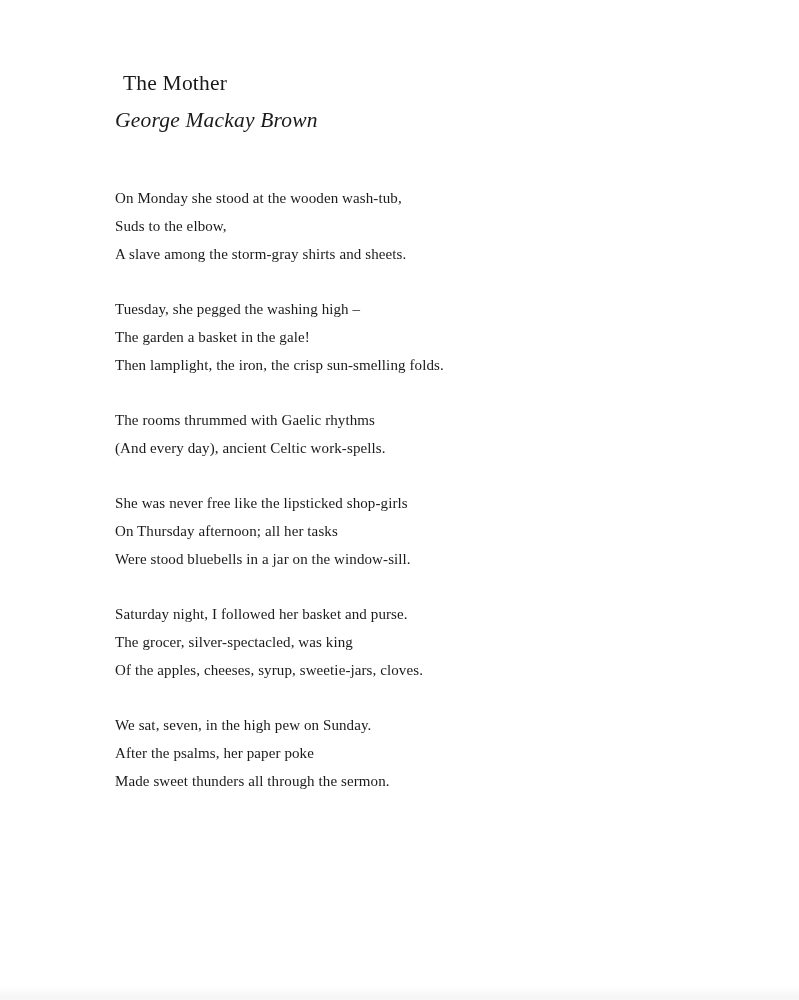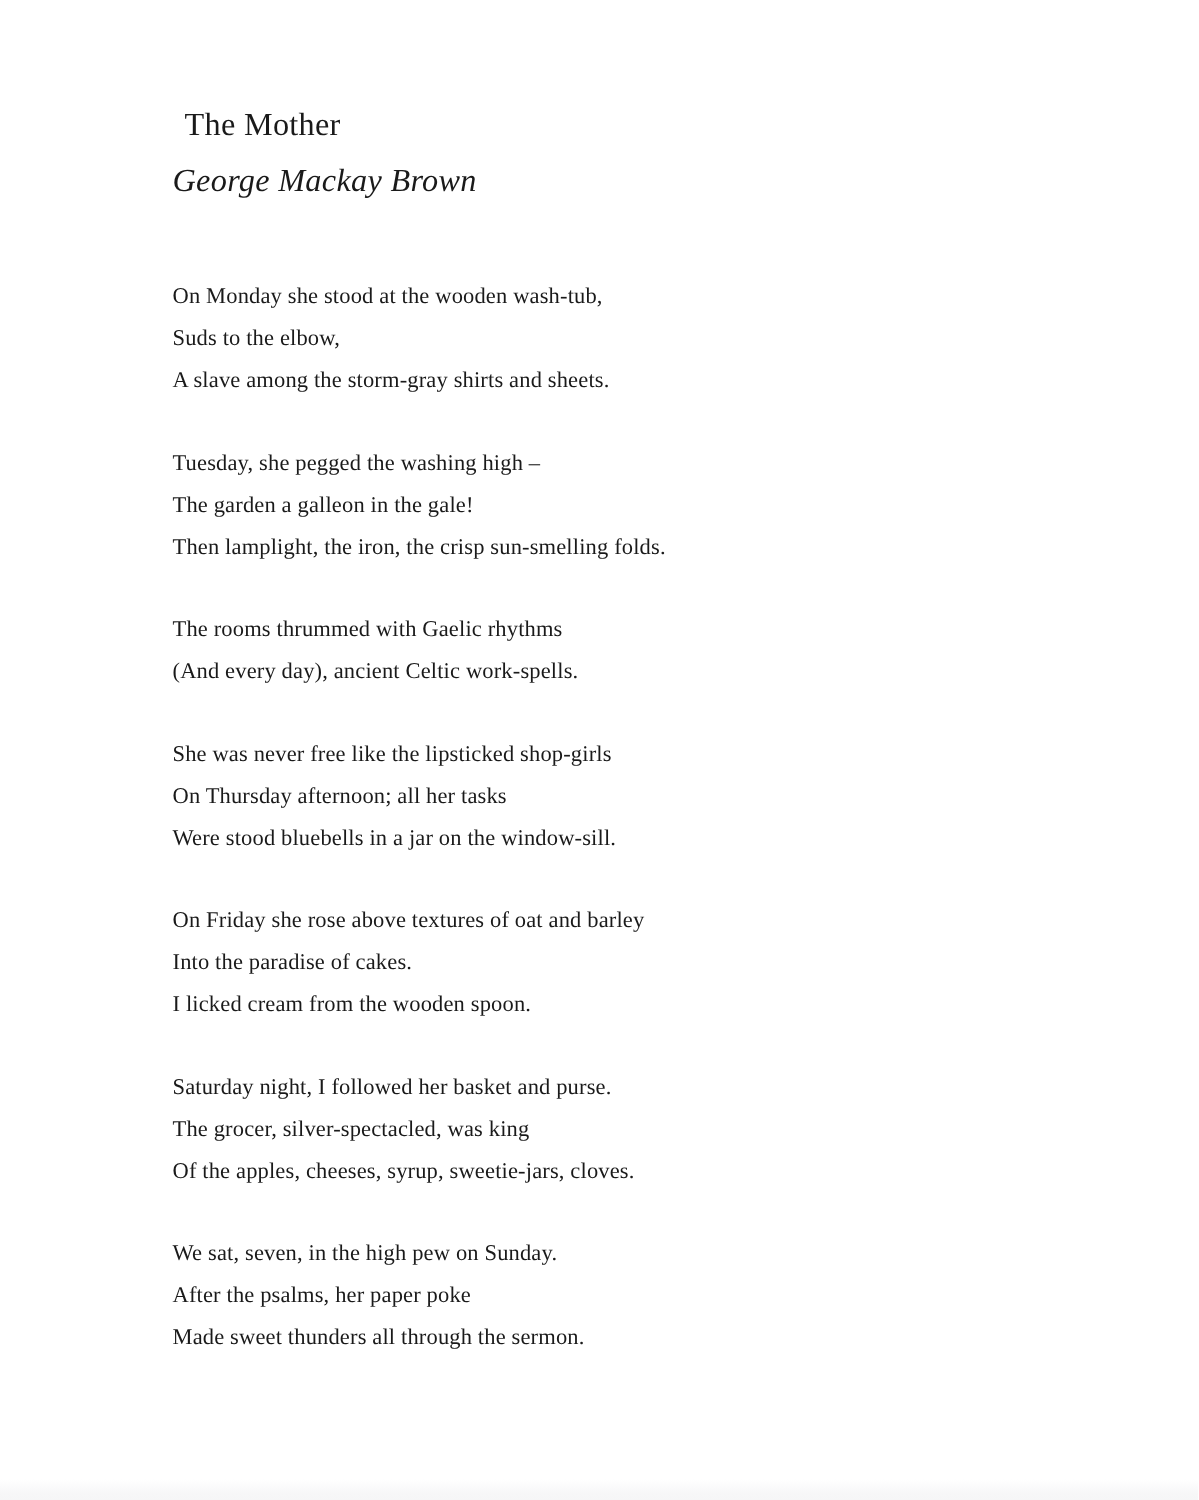--- a/index.html
+++ b/index.html
@@ -67,36 +67,31 @@
     <h1 class="poem-title">The Mother</h1>
     <div class="poem-author">George Mackay Brown</div>
     <div class="poem-body">
         <div class="stanza">
           <p class="line">On Monday she stood at the wooden wash-tub,</p>
           <p class="line">Suds to the elbow,</p>
           <p class="line">A slave among the storm-gray shirts and sheets.</p>
         </div>
         <div class="stanza">
           <p class="line">Tuesday, she pegged the washing high –</p>
-          <p class="line">The garden a galleon in the gale!</p>
+          <p class="line">The garden a basket in the gale!</p>
           <p class="line">Then lamplight, the iron, the crisp sun-smelling folds.</p>
         </div>
         <div class="stanza">
           <p class="line">The rooms thrummed with Gaelic rhythms</p>
           <p class="line">(And every day), ancient Celtic work-spells.</p>
         </div>
         <div class="stanza">
           <p class="line">She was never free like the lipsticked shop-girls</p>
           <p class="line">On Thursday afternoon; all her tasks</p>
           <p class="line">Were stood bluebells in a jar on the window-sill.</p>
-        </div>
-        <div class="stanza">
-          <p class="line">On Friday she rose above textures of oat and barley</p>
-          <p class="line">Into the paradise of cakes.</p>
-          <p class="line">I licked cream from the wooden spoon.</p>
         </div>
         <div class="stanza">
           <p class="line">Saturday night, I followed her basket and purse.</p>
           <p class="line">The grocer, silver-spectacled, was king</p>
           <p class="line">Of the apples, cheeses, syrup, sweetie-jars, cloves.</p>
         </div>
         <div class="stanza">
           <p class="line">We sat, seven, in the high pew on Sunday.</p>
           <p class="line">After the psalms, her paper poke</p>
           <p class="line">Made sweet thunders all through the sermon.</p>

